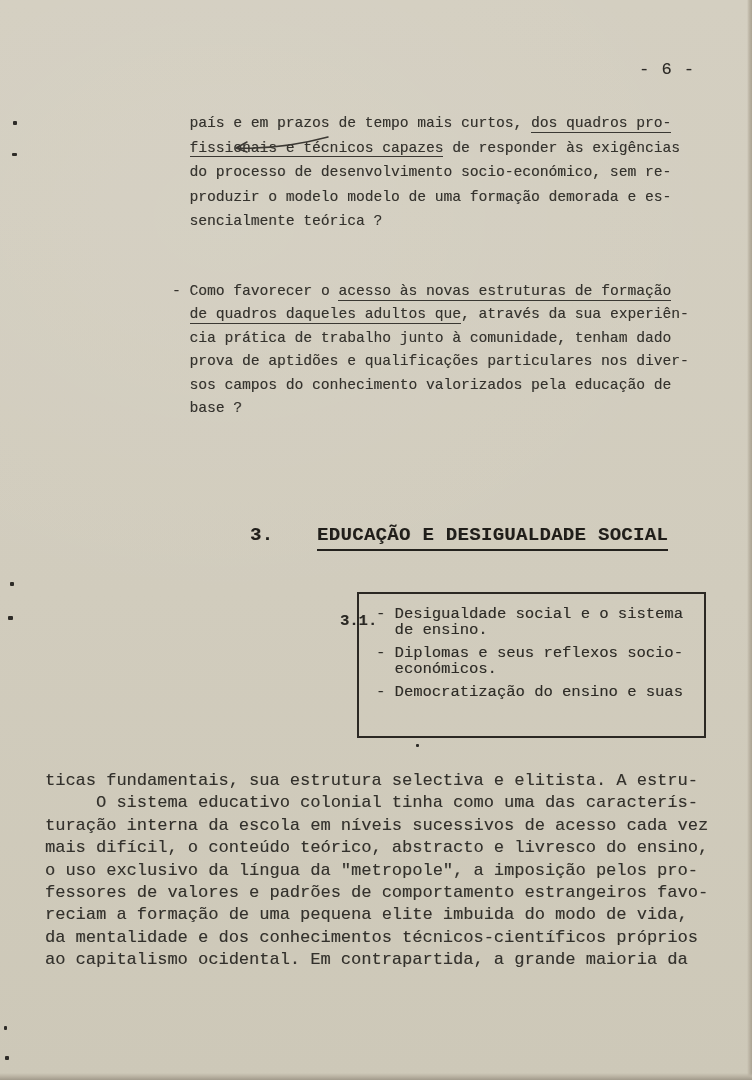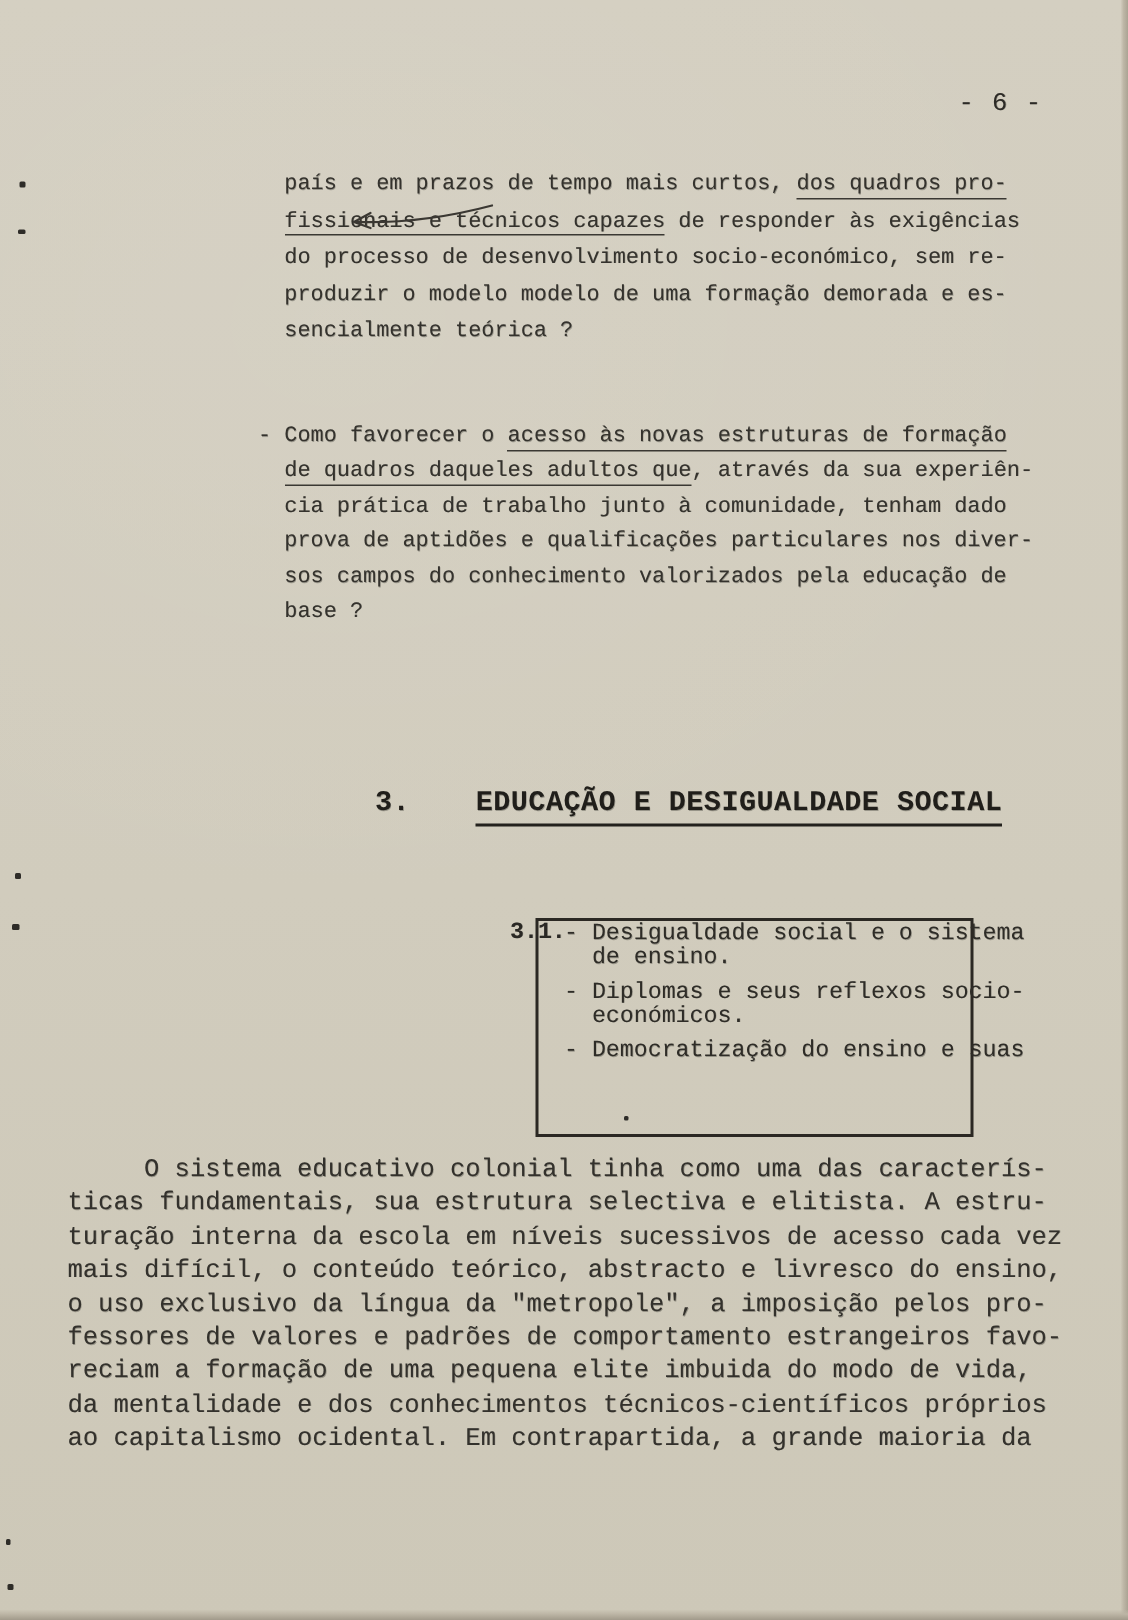--- a/index.html
+++ b/index.html
@@ -19,24 +19,24 @@
   .ink{text-shadow:0.4px 0.4px 0 rgba(44,42,38,0.35);}
   .pageno{font-size:17px;letter-spacing:1px;color:#2c2a26;}
   .q{font-size:14.6px;line-height:24.5px;width:520px;color:#34322d;}
   .q2{line-height:23.4px;}
   .q .cont{padding-left:2ch;}
   .u{border-bottom:1.6px solid #3a3833;padding-bottom:0.5px;}
   .heading{font-size:19px;font-weight:bold;color:#201e1a;letter-spacing:0.3px;}
   .heading .title{border-bottom:2px solid #23211d;padding-bottom:2.5px;}
   .boxlabel{font-size:15.5px;font-weight:bold;color:#2a2824;}
   .topicbox{
-    left:357px;top:612px;width:292px;height:146px;
+    left:357px;top:592px;width:349px;height:146px;
     box-sizing:border-box;
     border:2px solid #2b2823;
-    padding:0 6px 0 17px;
+    padding:12px 6px 0 17px;
     font-size:15.5px;line-height:16.3px;color:#2e2c27;
   }
   .topicbox .item{margin-bottom:6.5px;}
   .topicbox .cont{padding-left:2ch;}
   .bodytext{font-size:17px;line-height:22.4px;width:690px;color:#33312c;}
   .speck{position:absolute;background:#2e2c28;border-radius:1px;}
   .edge-right{position:absolute;right:0;top:0;width:5px;height:100%;
     background:linear-gradient(90deg,rgba(176,168,153,0) 0%,#beb7a7 40%,#aaa393 100%);}
   .edge-bottom{position:absolute;left:0;bottom:0;width:100%;height:7px;
     background:linear-gradient(180deg,rgba(176,168,153,0) 0%,#bcb5a5 45%,#a19a8b 100%);}
@@ -85,22 +85,22 @@
     <div class="item">
       <div class="line">- Diplomas e seus reflexos socio-</div>
       <div class="line cont">económicos.</div>
     </div>
     <div class="item">
       <div class="line">- Democratização do ensino e suas</div>
     </div>
   </div>
 
   <div class="abs bodytext ink" style="left:45px;top:770px;">
+    <div class="line">ticas fundamentais, sua estrutura selectiva e elitista. A estru-</div>
     <div class="line">     O sistema educativo colonial tinha como uma das caracterís-</div>
-    <div class="line">ticas fundamentais, sua estrutura selectiva e elitista. A estru-</div>
     <div class="line">turação interna da escola em níveis sucessivos de acesso cada vez</div>
     <div class="line">mais difícil, o conteúdo teórico, abstracto e livresco do ensino,</div>
     <div class="line">o uso exclusivo da língua da "metropole", a imposição pelos pro-</div>
     <div class="line">fessores de valores e padrões de comportamento estrangeiros favo-</div>
     <div class="line">reciam a formação de uma pequena elite imbuida do modo de vida,</div>
     <div class="line">da mentalidade e dos conhecimentos técnicos-científicos próprios</div>
     <div class="line">ao capitalismo ocidental. Em contrapartida, a grande maioria da</div>
   </div>
 
   <div class="speck" style="left:13px;top:121px;width:4px;height:4px;"></div>

